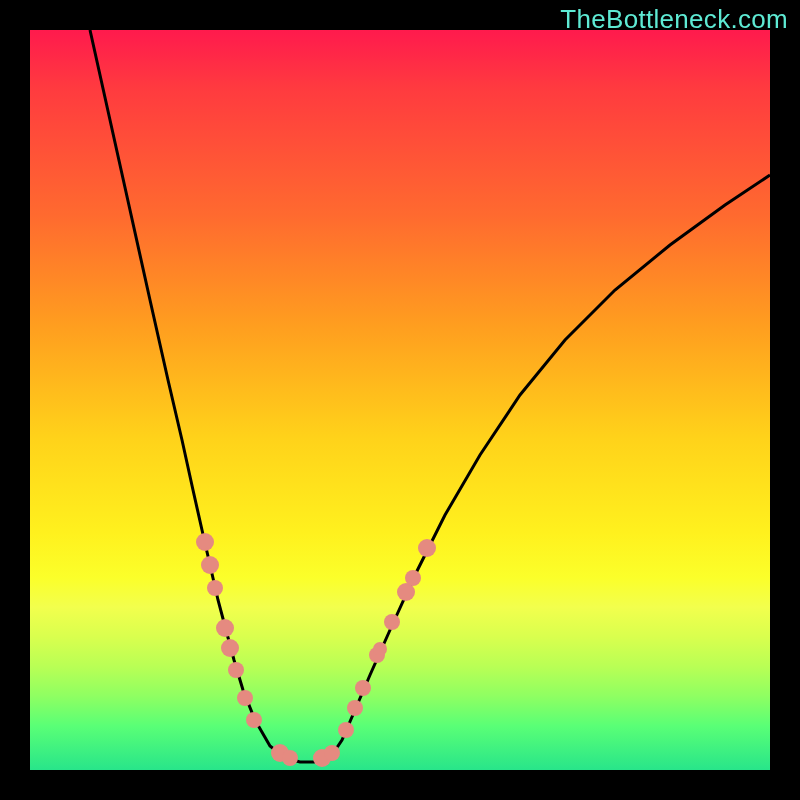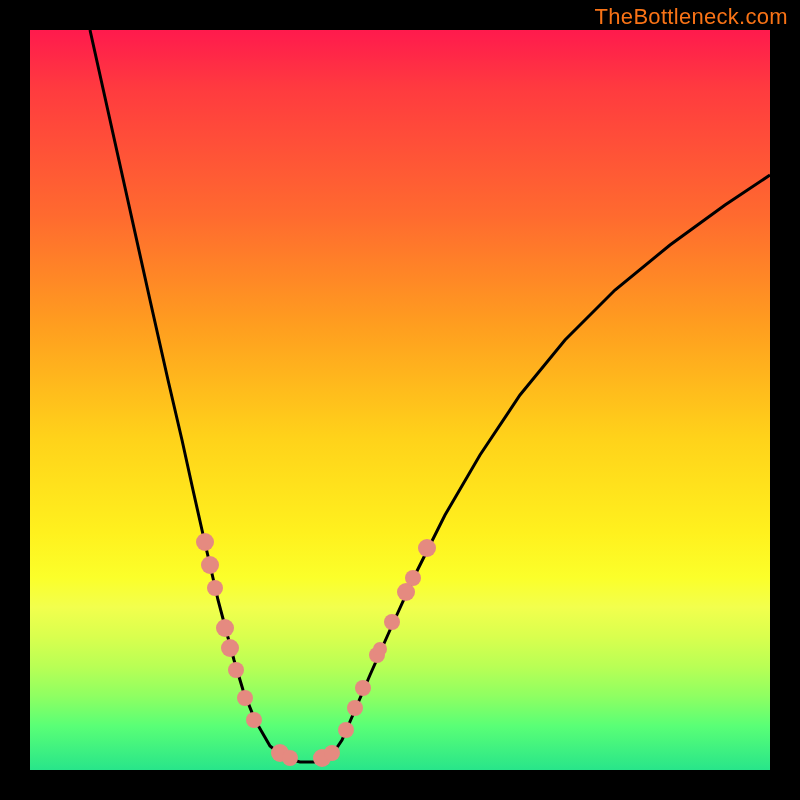--- a/index.html
+++ b/index.html
@@ -29,22 +29,22 @@
       #d9ff4e 82%,
       #b9ff55 86%,
       #8fff62 90%,
       #5aff76 94%,
       #28e58a 100%);
   }
   .watermark {
     position: absolute;
     top: 4px;
     right: 12px;
-    color: #f97316;
-    font-size: 22px;
+    color: #5eead4;
+    font-size: 26px;
     font-weight: 500;
     letter-spacing: 0.3px;
     z-index: 5;
   }
   svg.plot {
     position: absolute;
     left: 0;
     top: 0;
     width: 740px;
     height: 740px;

